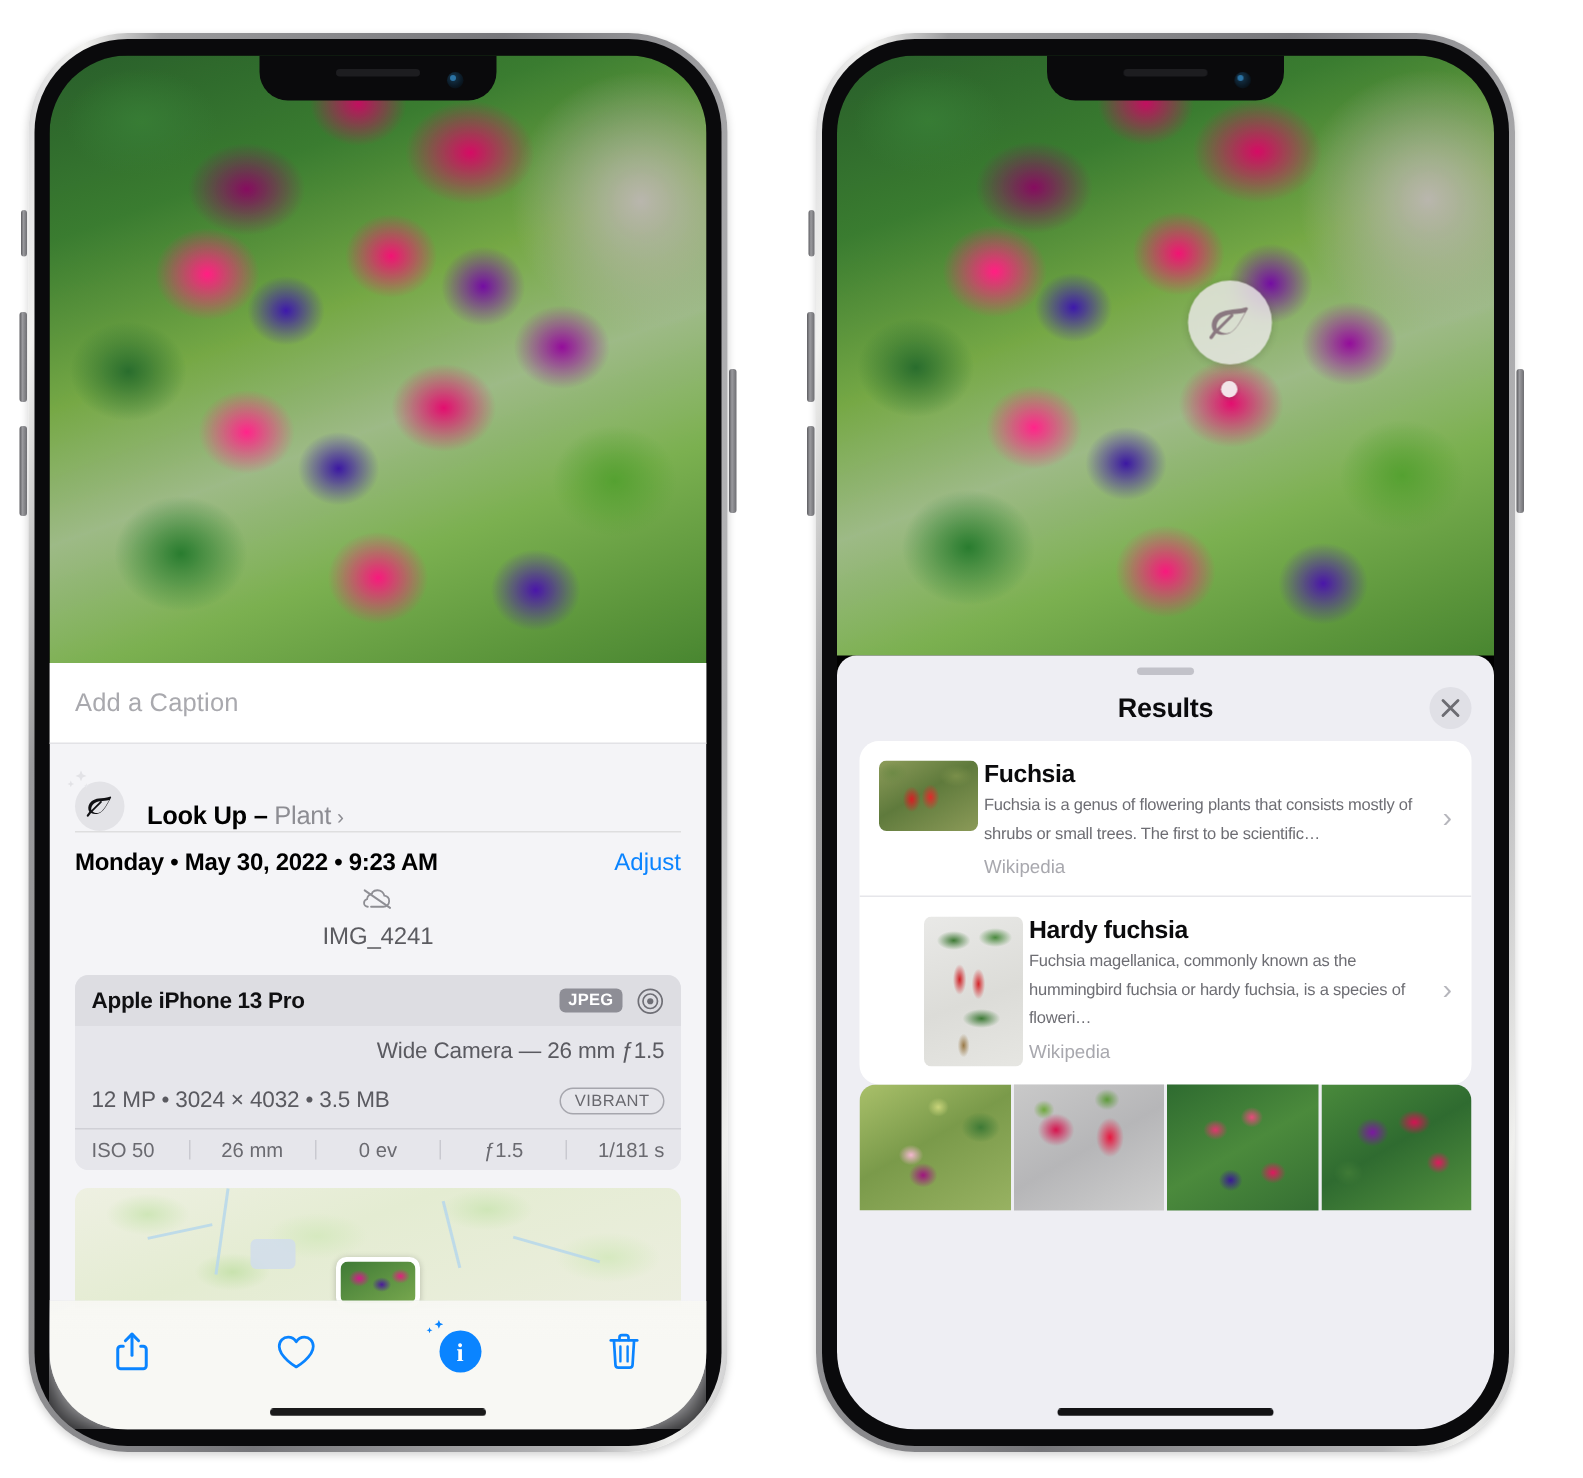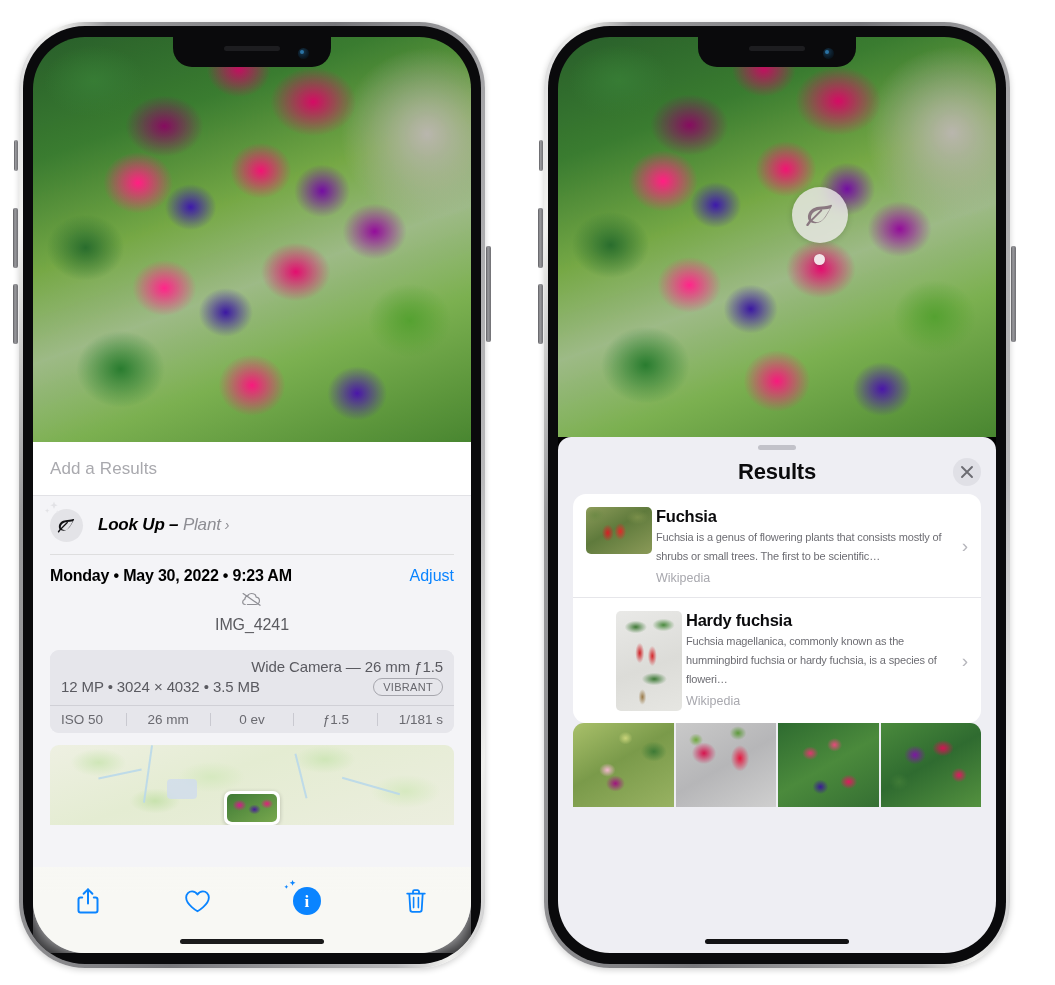--- a/index.html
+++ b/index.html
@@ -115,24 +115,23 @@
     background: #ffffff;
     height: 54px;
     display: flex; align-items: center;
     padding: 0 17px;
     border-bottom: .5px solid #e2e2e6;
   }
   .caption-placeholder { font-size: 17px; color: #a9a9ae; letter-spacing: .1px; }
 
   .lookup-row {
     height: 58px;
-    display: flex; align-items: center;
+    display: flex; align-items: flex-end;
     padding: 0 17px;
     position: relative;
-    font-style: italic;
   }
   .leaf-badge {
     position: relative;
     width: 33px; height: 33px; border-radius: 50%;
     background: #e3e3e7;
     display: flex; align-items: center; justify-content: center;
     flex: 0 0 auto;
   }
   .sparkles { position: absolute; left: -9px; top: -9px; width: 22px; height: 22px; }
   .lookup-text { margin-left: 15px; font-size: 17px; letter-spacing: -.2px; }
@@ -162,21 +161,21 @@
     background: #dddde2;
   }
   .cam-model { font-weight: 700; font-size: 15px; color: #101012; letter-spacing: -.2px; }
   .cam-head-right { display: flex; align-items: center; gap: 9px; }
   .pill-jpeg {
     background: #8e8e96; color: #fff; font-size: 11px; font-weight: 600;
     padding: 2px 6px; border-radius: 4px; letter-spacing: .2px;
   }
   .cam-body { padding: 8px 11px 9px; background: #e6e6eb; }
   .cam-lens { font-size: 15px; color: #5a5a60; letter-spacing: -.1px; text-align: right; }
-  .cam-size-row { display: flex; align-items: center; justify-content: space-between; margin-top: 3px; }
+  .cam-size-row { display: flex; align-items: center; justify-content: space-between; margin-top: 16px; }
   .cam-size { font-size: 15px; color: #5a5a60; letter-spacing: -.1px; }
   .pill-vibrant {
     border: 1px solid #a6a6ad; color: #67676d; font-size: 11px;
     padding: 2px 9px; border-radius: 9px; letter-spacing: .3px;
   }
   .cam-exif {
     display: flex; align-items: center;
     border-top: .5px solid #d0d0d6;
     padding: 6px 11px;
     background: #e6e6eb;
@@ -260,21 +259,21 @@
     overflow: hidden;
   }
   .grabber {
     width: 38px; height: 5px; border-radius: 3px;
     background: #c2c2c9; margin: 8px auto 0;
   }
   .results-head {
     position: relative;
     height: 44px; display: flex; align-items: center; justify-content: center;
   }
-  .results-title { font-size: 22px; font-weight: 700; color: #0b0b0d; letter-spacing: -.2px; }
+  .results-title { font-size: 18px; font-weight: 700; color: #0b0b0d; letter-spacing: -.2px; }
   .close-btn {
     position: absolute; right: 15px; top: 50%; transform: translateY(-50%);
     width: 28px; height: 28px; border-radius: 50%;
     background: #e0e0e6; display:flex; align-items:center; justify-content:center;
   }
 
   .sec-head {
     display:flex; align-items: baseline; justify-content: space-between;
     padding: 7px 18px 9px;
   }
@@ -375,21 +374,21 @@
         <div class="photo photo-left"></div>
 
         <div class="notch">
           <div class="speaker"></div>
           <div class="frontcam"></div>
         </div>
 
         <div class="info-sheet">
 
           <div class="caption-row">
-            <span class="caption-placeholder">Add a Results</span>
+            <span class="caption-placeholder">Add a Caption</span>
           </div>
 
           <div class="lookup-row">
             <div class="leaf-badge">
               <svg class="sparkles" viewBox="0 0 22 22">
                 <path d="M13 1.6l1.05 2.6 2.6 1.05-2.6 1.05L13 8.9l-1.05-2.6L9.35 5.25l2.6-1.05z" fill="#e2e2e6"></path>
                 <path d="M6.2 8.4l.65 1.6 1.6.65-1.6.65-.65 1.6-.65-1.6-1.6-.65 1.6-.65z" fill="#e2e2e6"></path>
                 <path d="M16.6 10.2l.45 1.12 1.12.45-1.12.45-.45 1.12-.45-1.12-1.12-.45 1.12-.45z" fill="#e8e8ec"></path>
               </svg>
               <svg width="19" height="19" viewBox="0 0 24 24">
@@ -413,20 +412,31 @@
               <svg width="22" height="16" viewBox="0 0 26 18">
                 <path d="M7.5 15.5h9.7c2.6 0 4.6-2 4.6-4.4 0-2.2-1.6-4-3.8-4.3-.5-2.5-2.8-4.3-5.5-4.3-1.6 0-3 .6-4 1.6" fill="none" stroke="#8e8e94" stroke-width="1.4" stroke-linecap="round"></path>
                 <path d="M8.4 5.1C6.2 5.6 4.6 7.4 4.4 9.5 2.9 9.9 2 11.2 2 12.6c0 1.6 1.3 2.9 3 2.9" fill="none" stroke="#8e8e94" stroke-width="1.4" stroke-linecap="round"></path>
                 <line x1="2.5" y1="2.6" x2="22.5" y2="16.4" stroke="#8e8e94" stroke-width="1.5" stroke-linecap="round"></line>
               </svg>
               <span class="filename">IMG_4241</span>
             </div>
           </div>
 
           <div class="cam-card">
+            <div class="cam-head">
+              <span class="cam-model">Apple iPhone 13 Pro</span>
+              <span class="cam-head-right">
+                <span class="pill-jpeg">JPEG</span>
+                <svg width="19" height="19" viewBox="0 0 22 22">
+                  <circle cx="11" cy="11" r="9.2" fill="none" stroke="#6f6f76" stroke-width="1.3"></circle>
+                  <circle cx="11" cy="11" r="5.6" fill="none" stroke="#6f6f76" stroke-width="1.3"></circle>
+                  <circle cx="11" cy="11" r="2.4" fill="#6f6f76"></circle>
+                </svg>
+              </span>
+            </div>
             <div class="cam-body">
               <div class="cam-lens">Wide Camera — 26 mm ƒ1.5</div>
               <div class="cam-size-row">
                 <span class="cam-size">12 MP • 3024 × 4032 • 3.5 MB</span>
                 <span class="pill-vibrant">VIBRANT</span>
               </div>
             </div>
             <div class="cam-exif">
               <div>ISO 50</div>
               <div class="exif-sep"></div>

